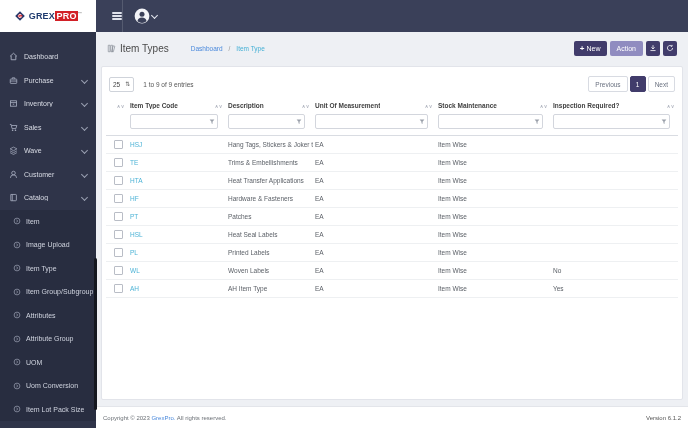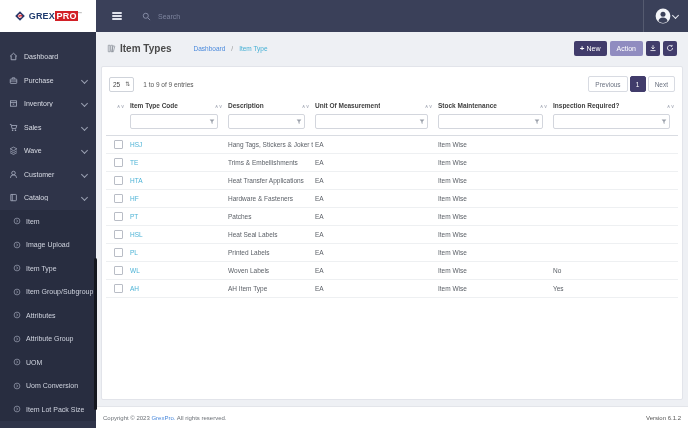--- a/index.html
+++ b/index.html
@@ -35,21 +35,21 @@
   .sub-item{height:23.5px;display:flex;align-items:center;padding:0 6px 0 13px;gap:5px;color:#cfd3de;font-size:7px;cursor:pointer;white-space:nowrap;}
   .sub-item .ico{width:8px;height:8px;color:#9aa0b2;display:flex;flex:none;}
   .sub-item .ico svg{width:8px;height:8px;}
   .scroll-thumb{position:absolute;left:94px;top:258px;width:3px;height:152px;background:#14171f;border-radius:2px;z-index:4;cursor:pointer;}
 
   
   .content{position:absolute;left:96px;top:32px;right:0;bottom:0;}
   .page-head{height:32px;display:flex;align-items:center;padding:0 11px 0 11px;}
   .title-wrap{display:flex;align-items:center;gap:4px;flex:1;}
   .title-wrap .ticon{color:#8a8f99;display:flex;}
-  .pgtitle{font-size:10px;font-weight:bold;color:#4a4a4a;margin-right:18px;}
+  .pgtitle{font-size:10px;font-weight:normal;color:#4a4a4a;margin-right:18px;}
   .bc-link{color:#4a89dc;font-size:6.5px;cursor:pointer;text-decoration:none;}
   .bc-sep{color:#999;font-size:6.5px;margin:0 2px;}
   .bc-cur{color:#45b0d5;font-size:6.5px;cursor:pointer;text-decoration:none;}
   .actions{display:flex;gap:3px;}
   .btn{border:none;border-radius:2px;color:#fff;font-size:7px;height:15px;display:flex;align-items:center;cursor:pointer;font-family:inherit;}
   .btn.dark{background:#413c6b;padding:0 6px;}
   .btn.light{background:#908cc0;padding:0 7px;}
   .btn.iconbtn{width:14px;padding:0;justify-content:center;background:#413c6b;}
   .btn .plus{font-weight:bold;margin-right:2px;font-size:8px;}
   .btn svg{width:8px;height:8px;}
@@ -97,29 +97,20 @@
     </span>
     <span class="logo-text"><span class="grex">GREX</span><span class="pro">PRO</span><span class="tm">™</span></span>
   </div>
 
   <div class="topbar">
     <div class="hamburger">
         <i></i>
         <i></i>
         <i></i>
       </div>
-    <div class="searchbox">
-      <span style="display:flex;">
-        <svg width="9" height="9" viewBox="0 0 10 10">
-            <circle cx="4.2" cy="4.2" r="2.8" fill="none" stroke="currentColor" stroke-width="1"></circle>
-            <path d="M6.4 6.4 L9 9" stroke="currentColor" stroke-width="1"></path>
-          </svg>
-      </span>
-      <input placeholder="Search" style="">
-    </div>
     <div class="user-area">
       <span style="display:flex;">
         <svg width="16" height="16" viewBox="0 0 16 16">
           <circle cx="8" cy="8" r="7.4" fill="#f3f4f8"></circle>
           <circle cx="8" cy="6.2" r="2.5" fill="#3a4059"></circle>
           <path d="M3.4 13.2 a4.7 4.7 0 0 1 9.2 0 A7.4 7.4 0 0 1 3.4 13.2 Z" fill="#3a4059"></path>
         </svg>
       </span>
       <span class="chev-sm"></span>
     </div>

